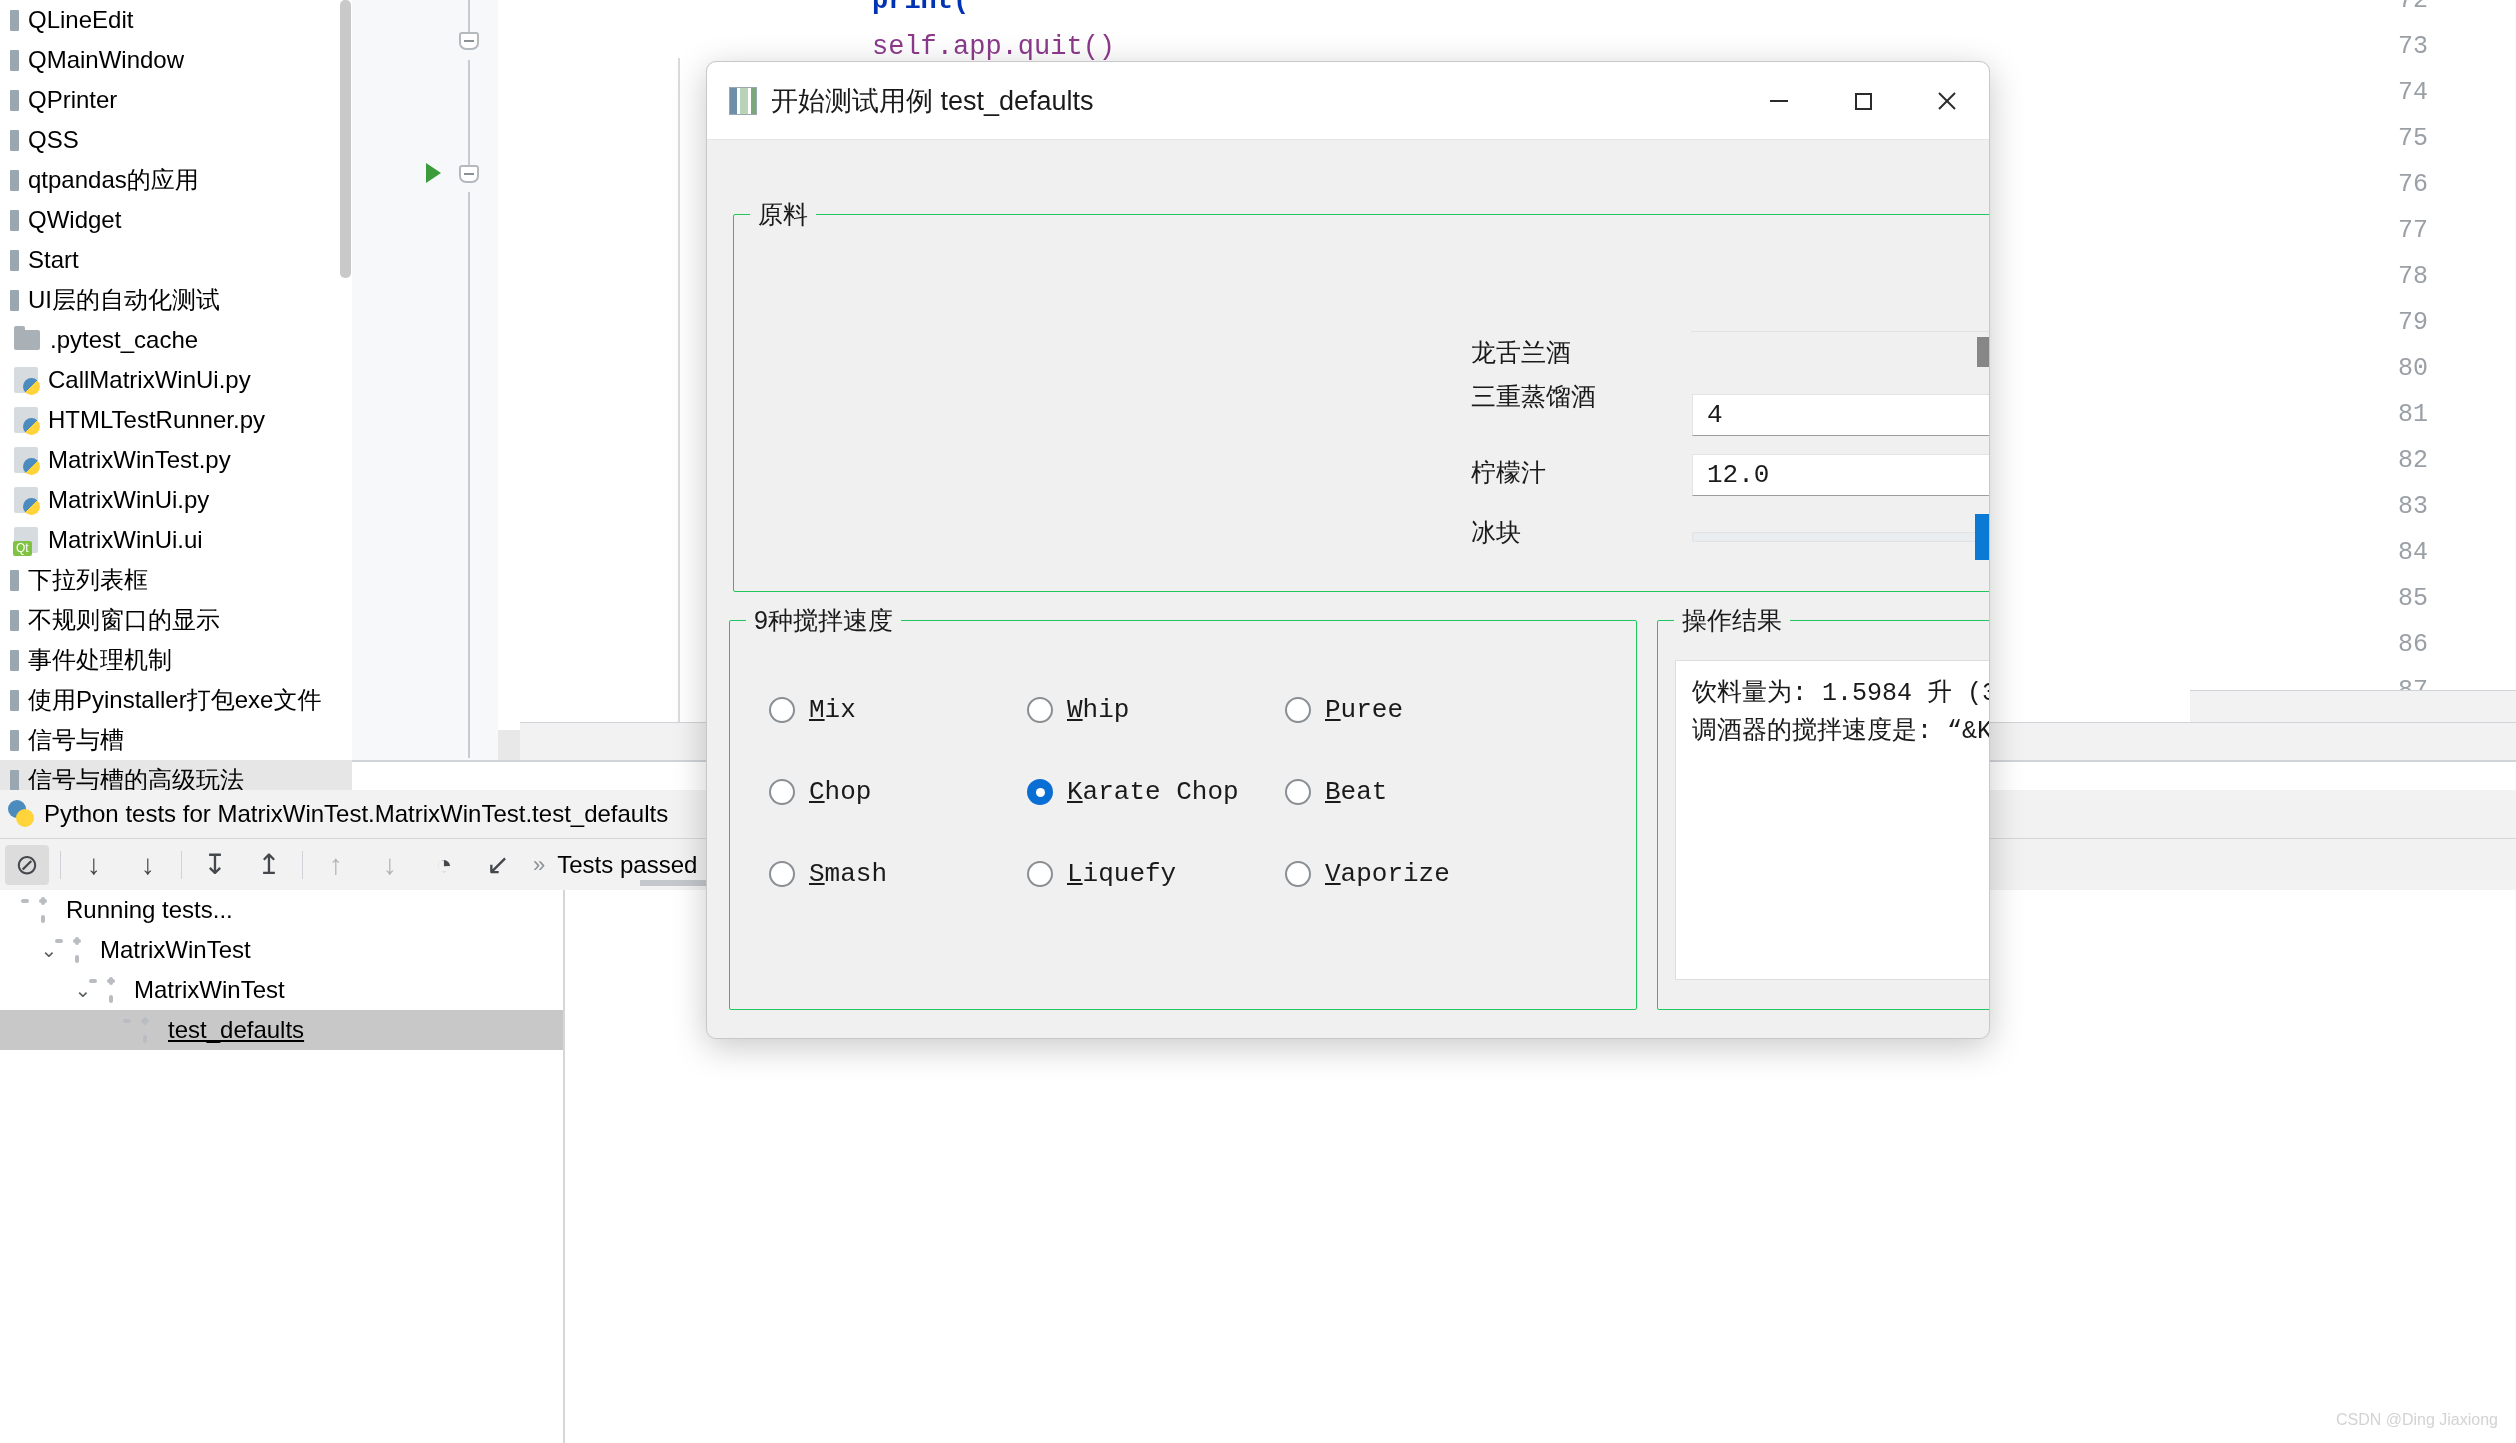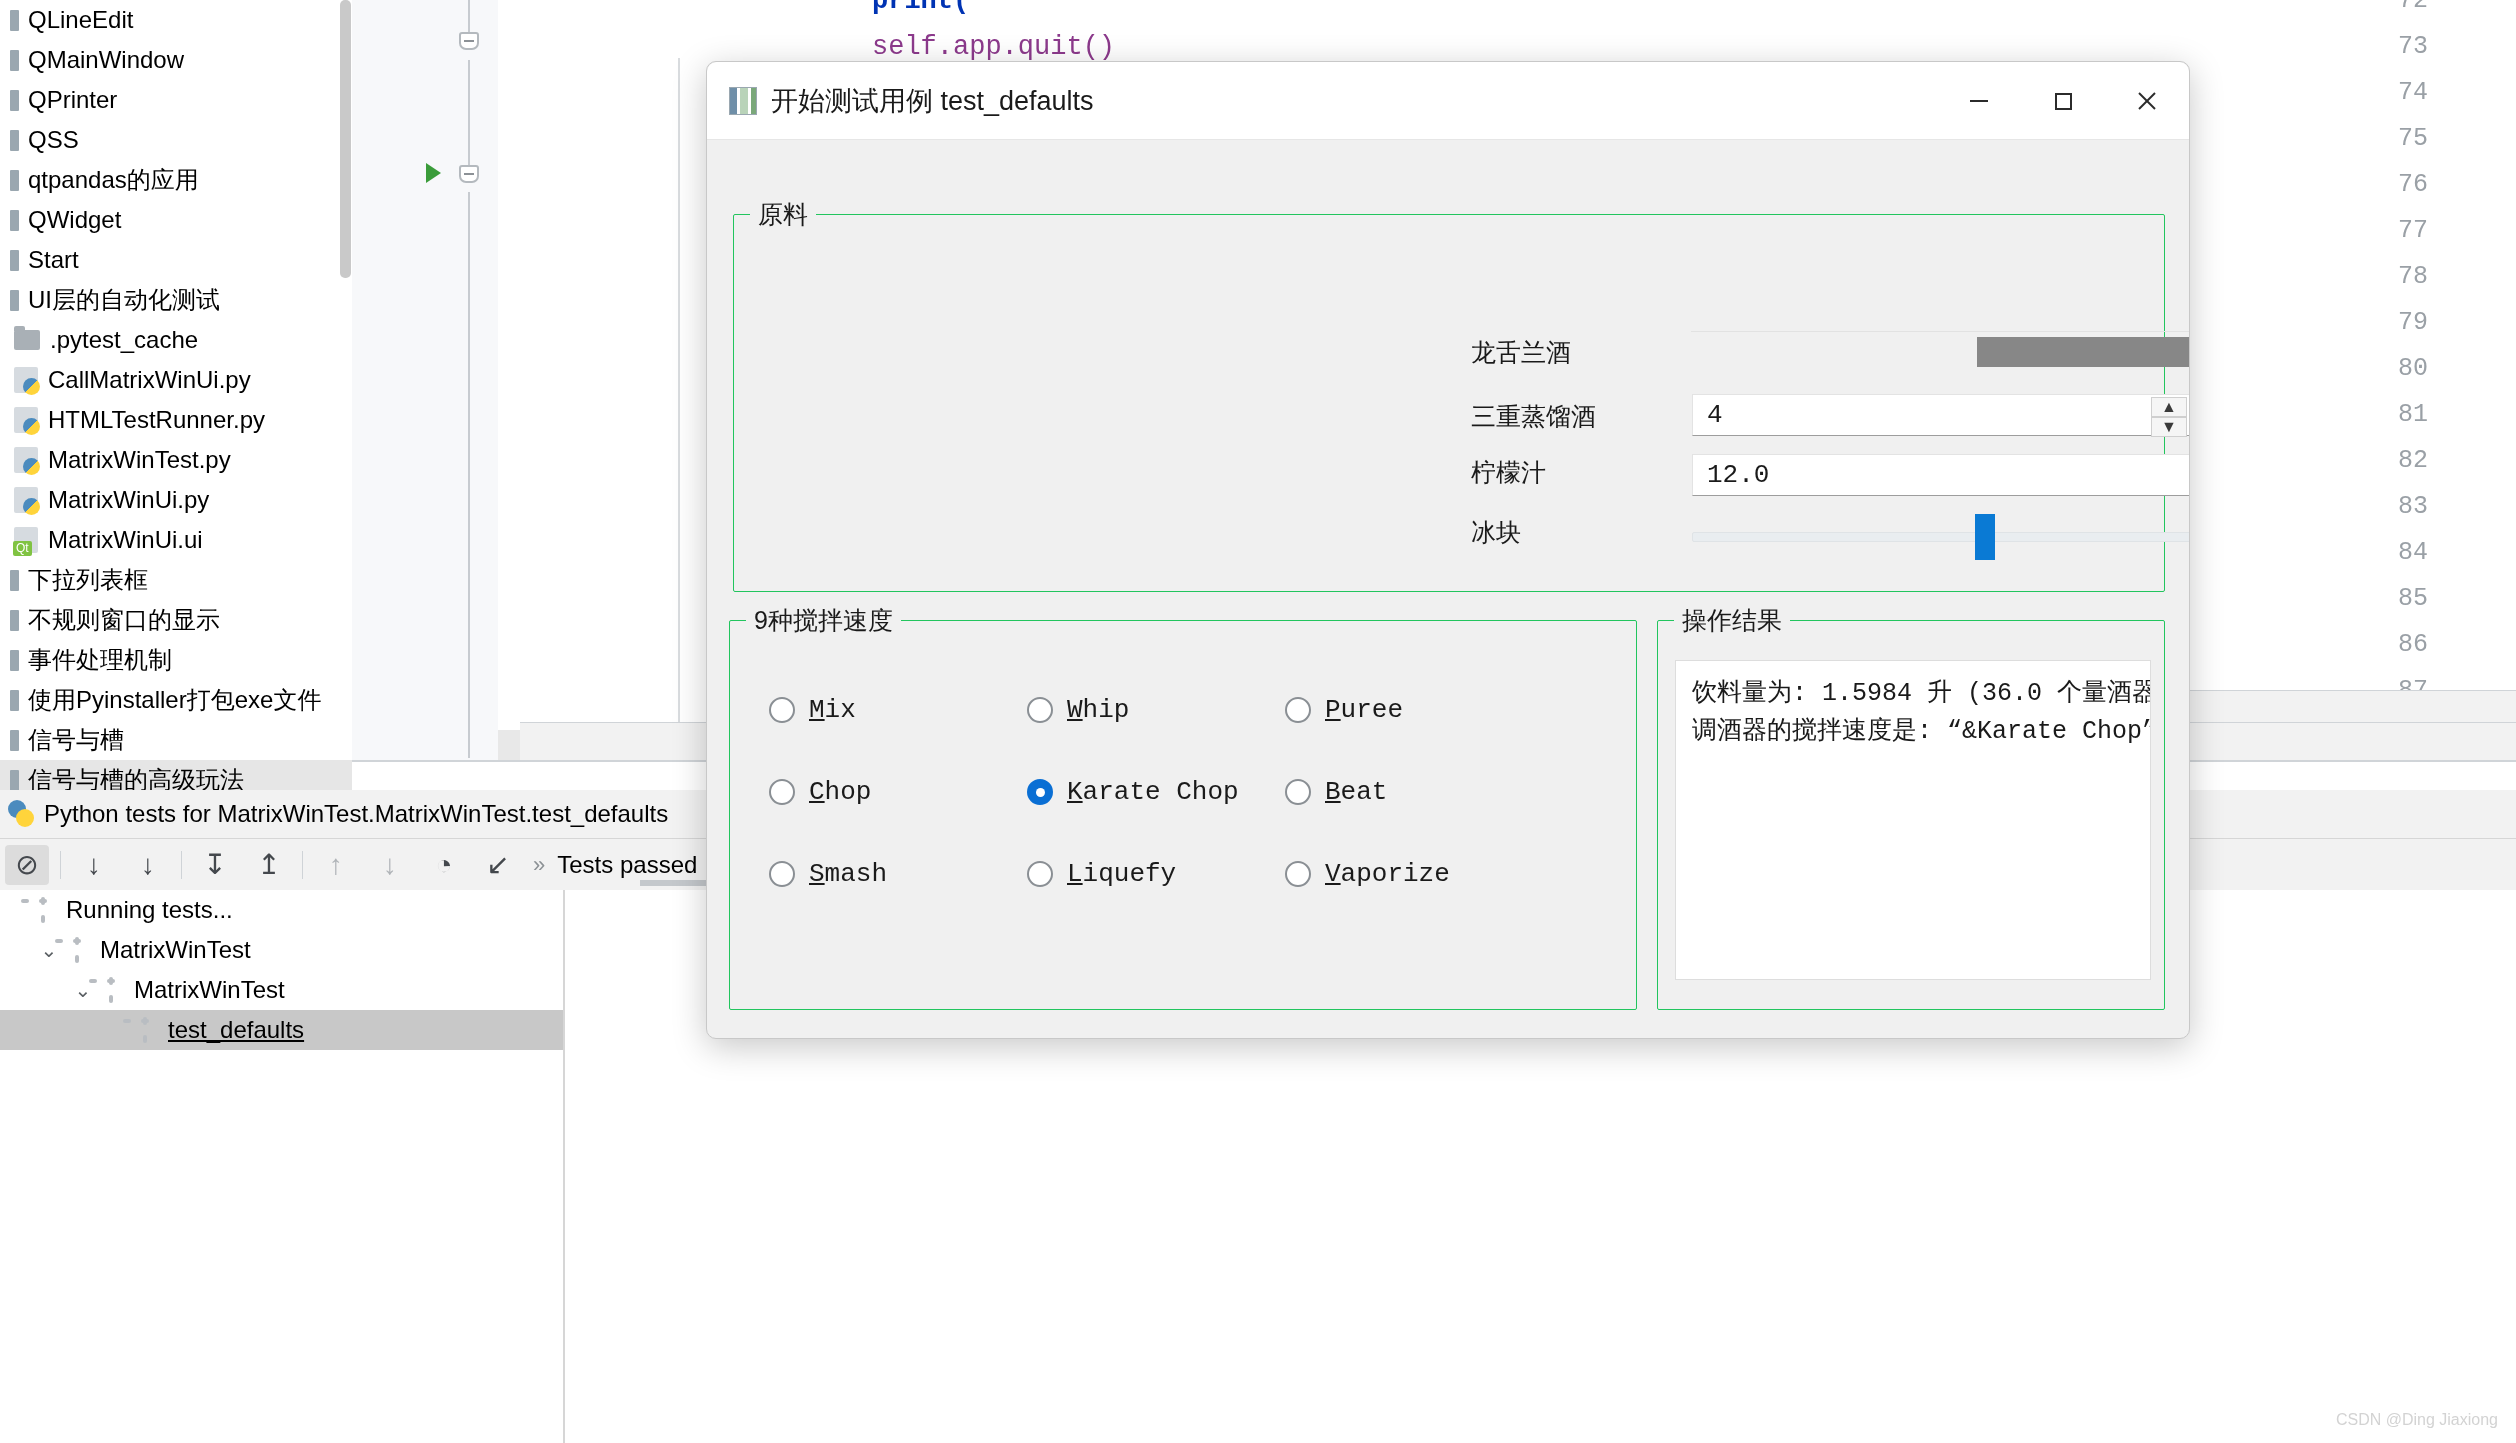--- a/index.html
+++ b/index.html
@@ -167,21 +167,21 @@
     background: #ffffff;
   }
   .runner-vsplit { position:absolute; left:563px; top:890px; width:2px; height:553px; background:#d6d6d6; }
 
   
   .band { position: absolute; background: #f2f2f2; }
   .band-line { position: absolute; background: #d0d4d8; }
 
   
   .dialog {
-    position: absolute; left: 706px; top: 61px; width: 1484px; height: 978px;
+    position: absolute; left: 706px; top: 61px; width: 1284px; height: 978px;
     background: #f0f0f0;
     border: 1px solid #c8c8c8; border-radius: 10px;
     box-shadow: 0 8px 34px rgba(0,0,0,0.22);
     overflow: hidden;
   }
   .dlg-titlebar {
     position: relative; height: 78px; background: #ffffff;
     display: flex; align-items: center;
     border-bottom: 1px solid #e6e6e6;
     border-radius: 10px 10px 0 0;
@@ -519,21 +519,21 @@
     <div class="dlg-body">
 
       <div class="groupbox" style="left:26px; top:74px; width:1432px; height:378px;">
         <div class="gb-title">原料</div>
       </div>
 
       <div class="row-label" style="left:764px; top:196px;">龙舌兰酒</div>
       <div class="gray-bar" style="left:1270px; top:197px; width:312px; height:30px;"></div>
       <div class="thin-rule" style="left:984px; top:191px; width:696px;"></div>
 
-      <div class="row-label" style="left:764px; top:260px;">三重蒸馏酒</div>
+      <div class="row-label" style="left:764px; top:240px;">三重蒸馏酒</div>
       <div class="spinbox" style="left:985px; top:254px; width:498px; height:42px;">
         <div class="sb-val">4</div>
         <div class="sb-buttons">
           <div class="sb-btn">▲</div>
           <div class="sb-btn">▼</div>
         </div>
       </div>
 
       <div class="row-label" style="left:764px; top:316px;">柠檬汁</div>
       <div class="lineedit" style="left:985px; top:314px; width:516px; height:42px;">

